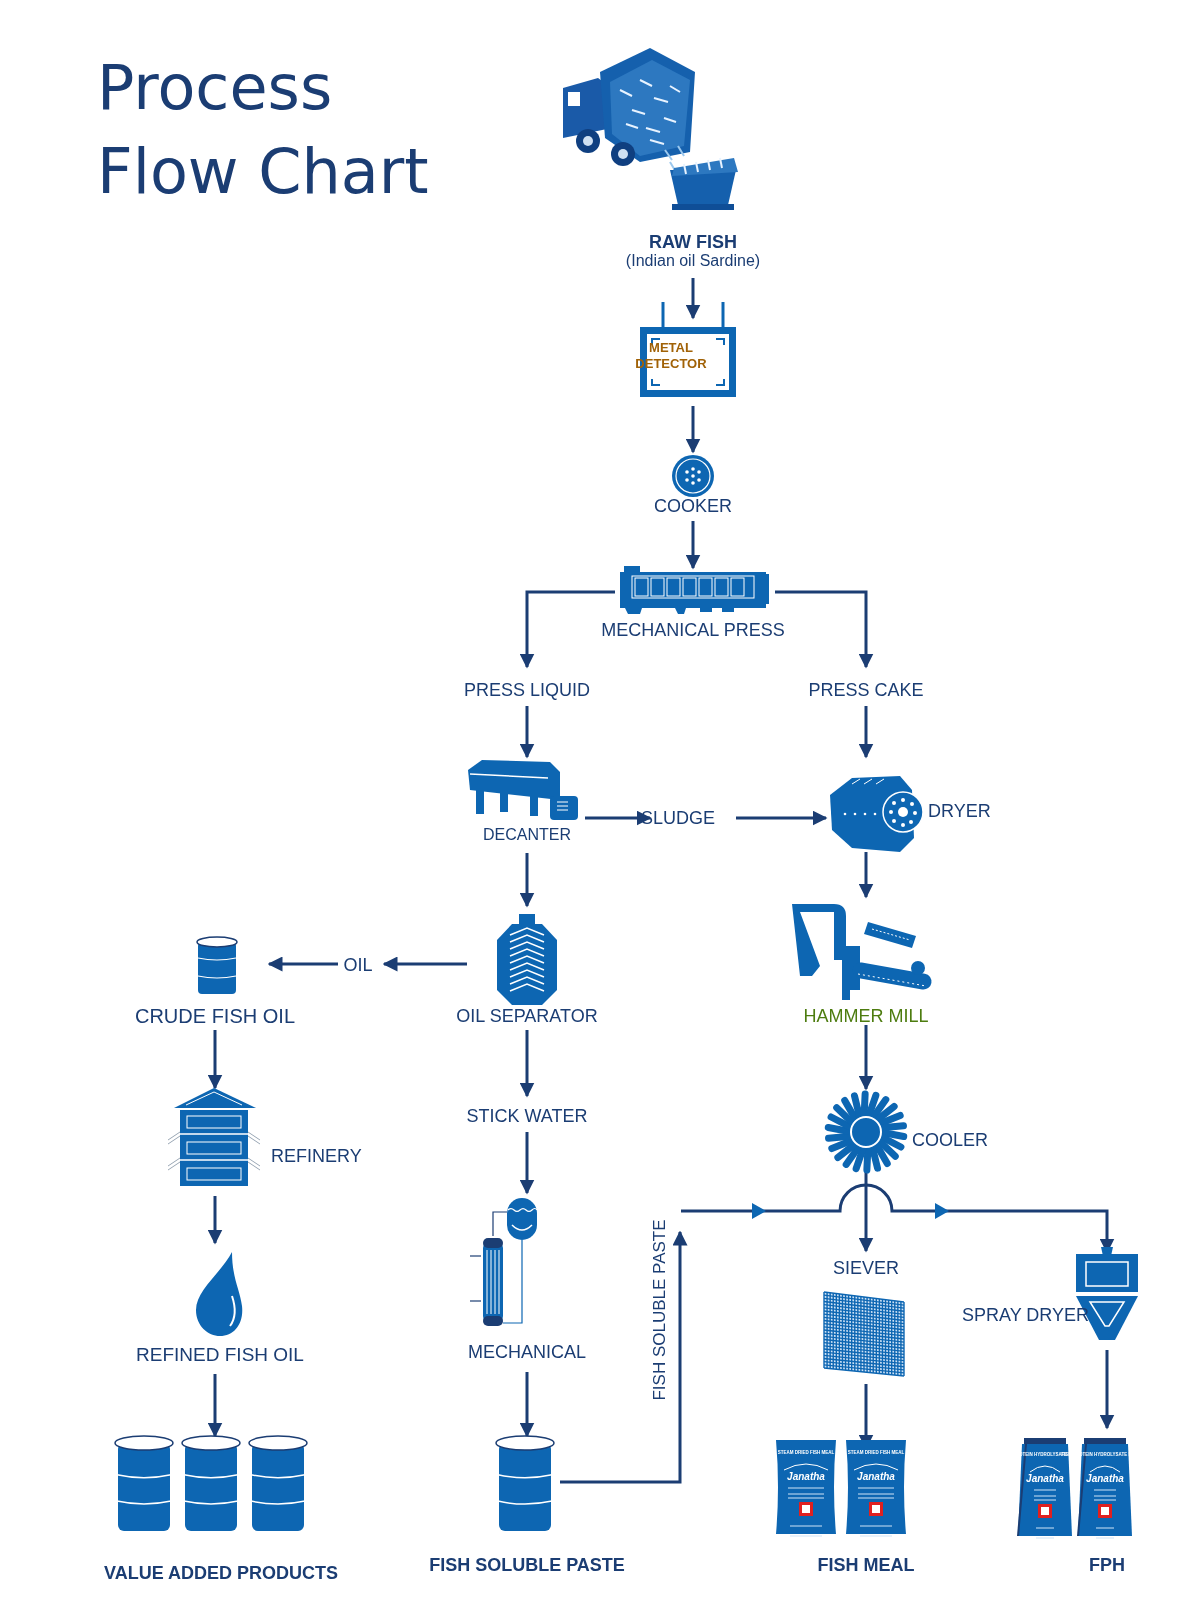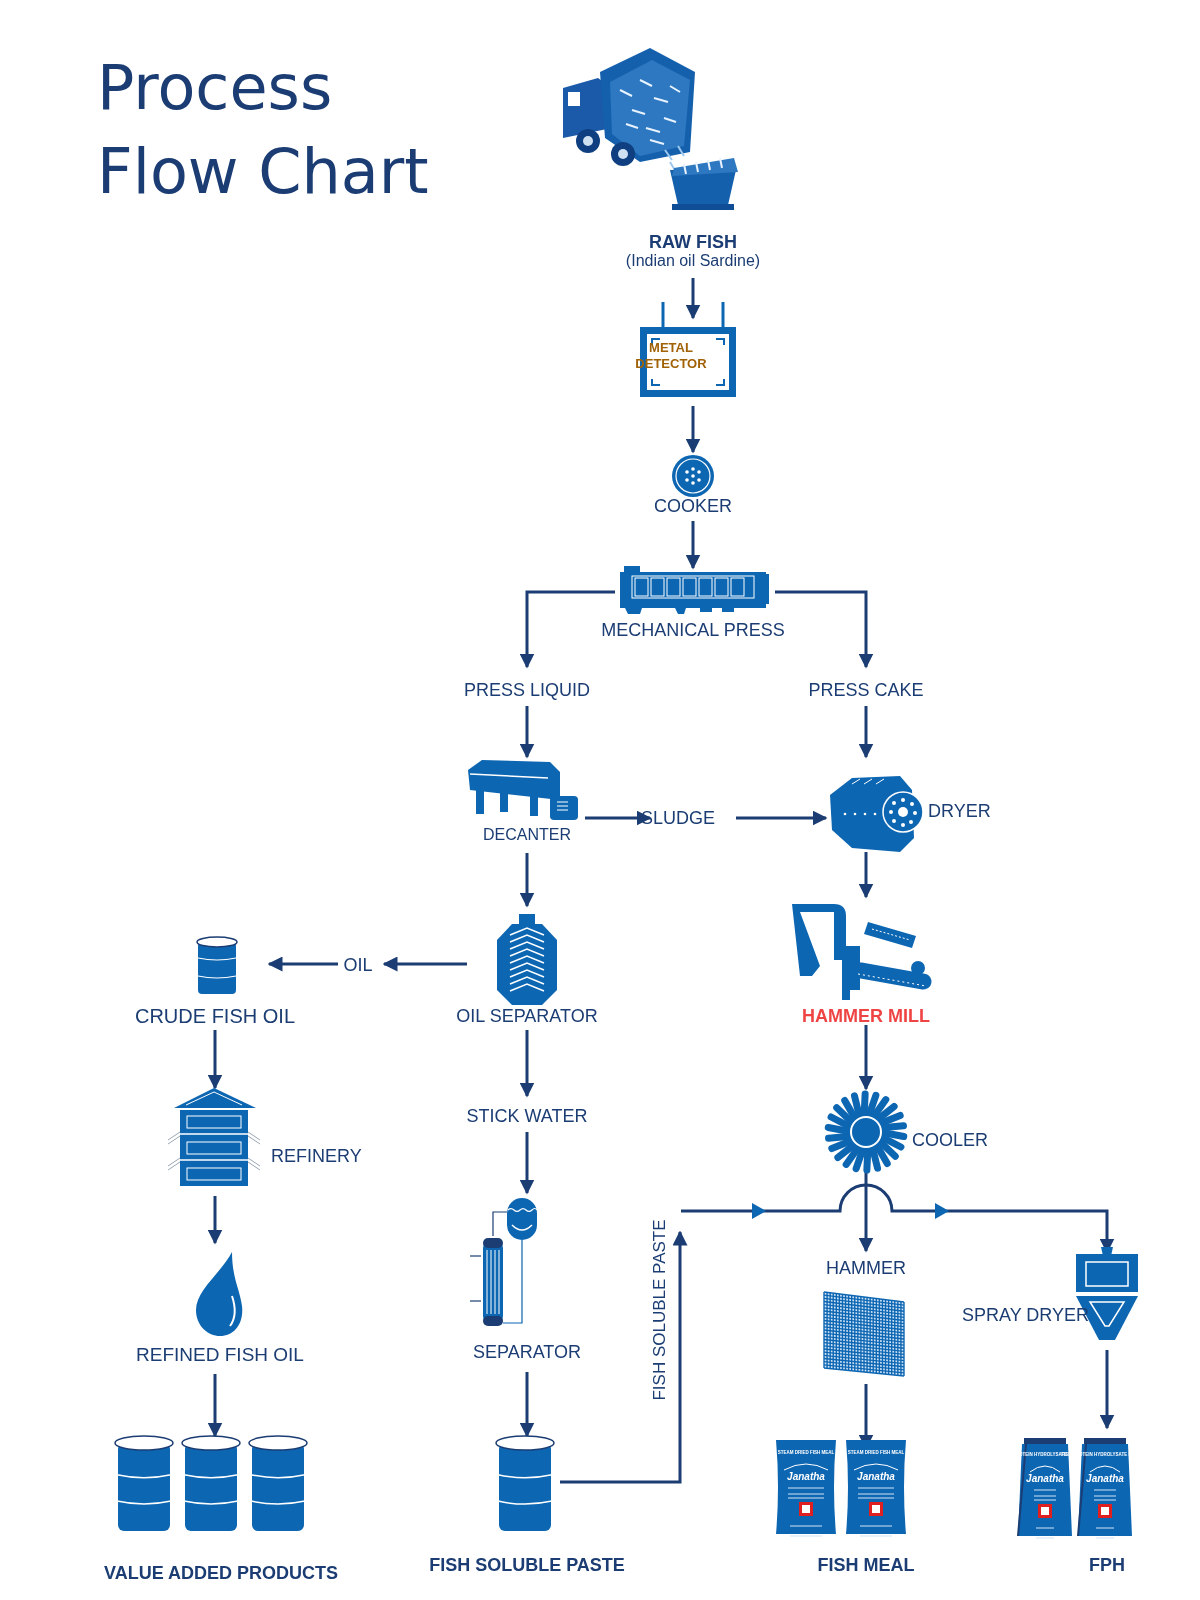--- a/index.html
+++ b/index.html
@@ -2,21 +2,21 @@
 <html><head>
 <meta charset="utf-8">
 <style>
   html, body { margin: 0; padding: 0; background: #ffffff; }
   body { width: 1200px; height: 1600px; position: relative; overflow: hidden; font-family: "Liberation Sans", sans-serif; }
   .title { position: absolute; left: 97px; top: 46px; color: #1b3d73; font-family: "DejaVu Sans", sans-serif; font-size: 62px; line-height: 84px; font-weight: normal; letter-spacing: 0px; }
   svg.flow { position: absolute; left: 0; top: 0; }
   .lbl { position: absolute; color: #1b3d73; font-size: 18px; white-space: nowrap; transform: translateX(-50%); text-align: center; }
   .lbl.left { transform: none; }
   .lbl.bold { font-weight: bold; font-size: 18px; }
-  .lbl.black { color: #ef4444; font-weight: bold; }
+  .lbl.black { color: #4d7c0f; }
   .lbl.sub { font-size: 16px; }
   .md-text { position: absolute; left: 632px; top: 340px; width: 78px; text-align: center; font-weight: bold; font-size: 13px; line-height: 16px; color: #a16207; }
   .vert { position: absolute; left: 660px; top: 1310px; transform: translate(-50%, -50%) rotate(-90deg); color: #1b3d73; font-size: 17px; white-space: nowrap; }
   .bagtext { font-family: "Liberation Sans", sans-serif; }
 </style>
 </head>
 <body>
 
 <div class="title">
   <div>Process</div>
@@ -421,20 +421,20 @@
 <div class="lbl" style="left:678px; top:808px;">SLUDGE</div>
 <div class="lbl left" style="left:928px; top:801px;">DRYER</div>
 <div class="lbl" style="left:358px; top:955px;">OIL</div>
 <div class="lbl" style="left:527px; top:1006px;">OIL SEPARATOR</div>
 <div class="lbl" style="left:215px; top:1005px; font-size:20px;">CRUDE FISH OIL</div>
 <div class="lbl black" style="left:866px; top:1006px;">HAMMER MILL</div>
 <div class="lbl left" style="left:271px; top:1146px;">REFINERY</div>
 <div class="lbl" style="left:527px; top:1106px;">STICK WATER</div>
 <div class="lbl left" style="left:912px; top:1130px; font-size:18px;">COOLER</div>
 <div class="lbl" style="left:220px; top:1344px; font-size:19px;">REFINED FISH OIL</div>
-<div class="lbl" style="left:527px; top:1342px;">SEPARATOR</div>
+<div class="lbl" style="left:527px; top:1342px;">MECHANICAL</div>
 <div class="vert">FISH SOLUBLE PASTE</div>
-<div class="lbl" style="left:866px; top:1258px;">HAMMER</div>
+<div class="lbl" style="left:866px; top:1258px;">SIEVER</div>
 <div class="lbl left" style="left:962px; top:1305px;">SPRAY DRYER</div>
 <div class="lbl bold" style="left:221px; top:1555px;margin-top:8px;">VALUE ADDED PRODUCTS</div>
 <div class="lbl bold" style="left:527px; top:1555px;">FISH SOLUBLE PASTE</div>
 <div class="lbl bold" style="left:866px; top:1555px;">FISH MEAL</div>
 <div class="lbl bold" style="left:1107px; top:1555px;">FPH</div>
 
 </body></html>

